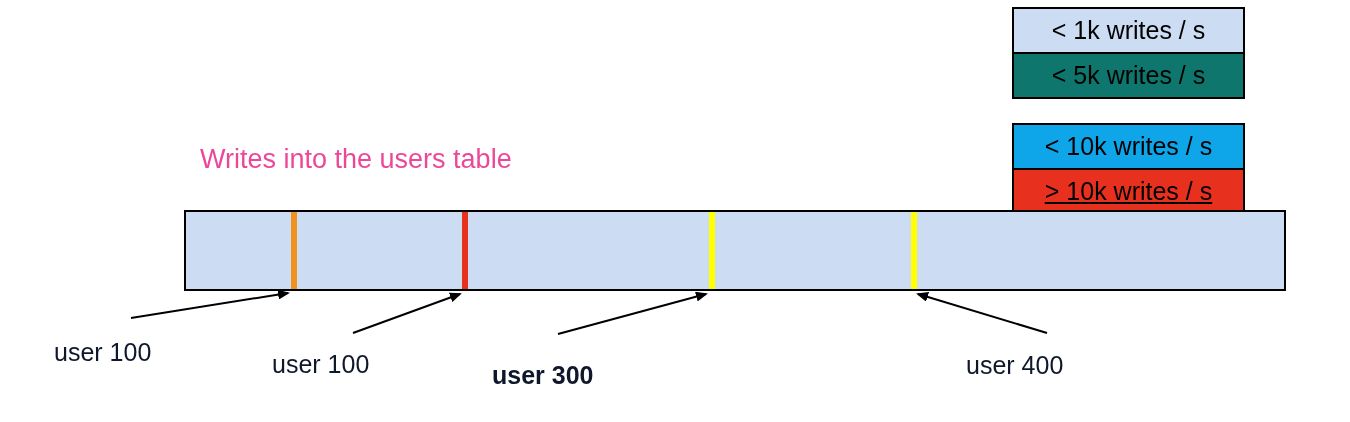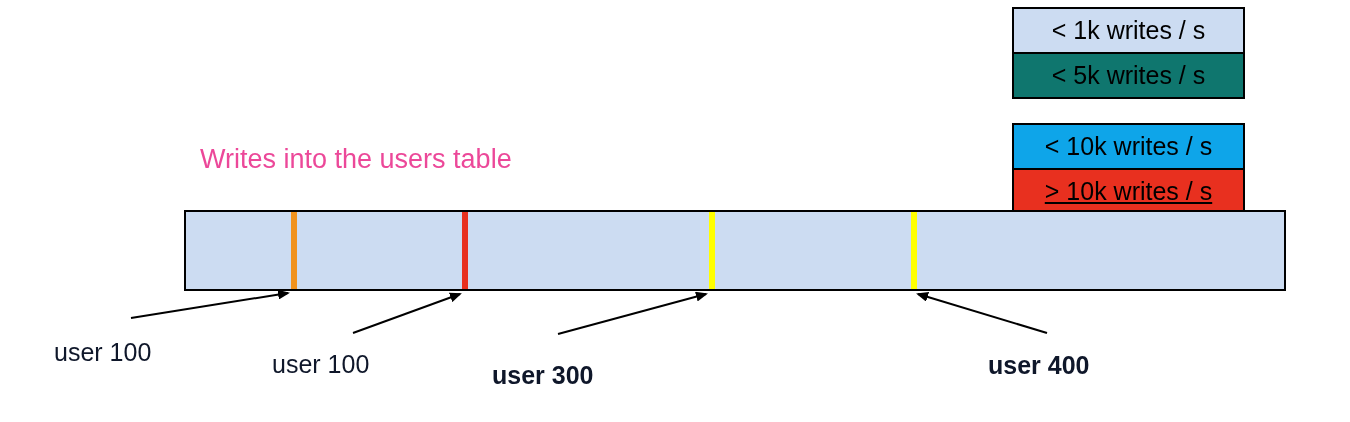--- a/index.html
+++ b/index.html
@@ -75,21 +75,21 @@
   .user-label {
     position: absolute;
     font-size: 25px;
     line-height: 1.2;
     white-space: nowrap;
     color: #0f172a;
   }
   .user-label.u1 { left: 54px;  top: 337px; }
   .user-label.u2 { left: 272px; top: 349px; }
   .user-label.u3 { left: 492px; top: 360px; font-weight: bold; }
-  .user-label.u4 { left: 988px; top: 350px; font-weight: bold; }
+  .user-label.u4 { left: 966px; top: 350px; }
 </style>
 </head>
 <body>
 
 <div class="canvas">
 
   <div class="title">Writes into the users table</div>
 
   <div class="legend">
     <div class="legend-item" style="background: rgb(204, 220, 242);">

